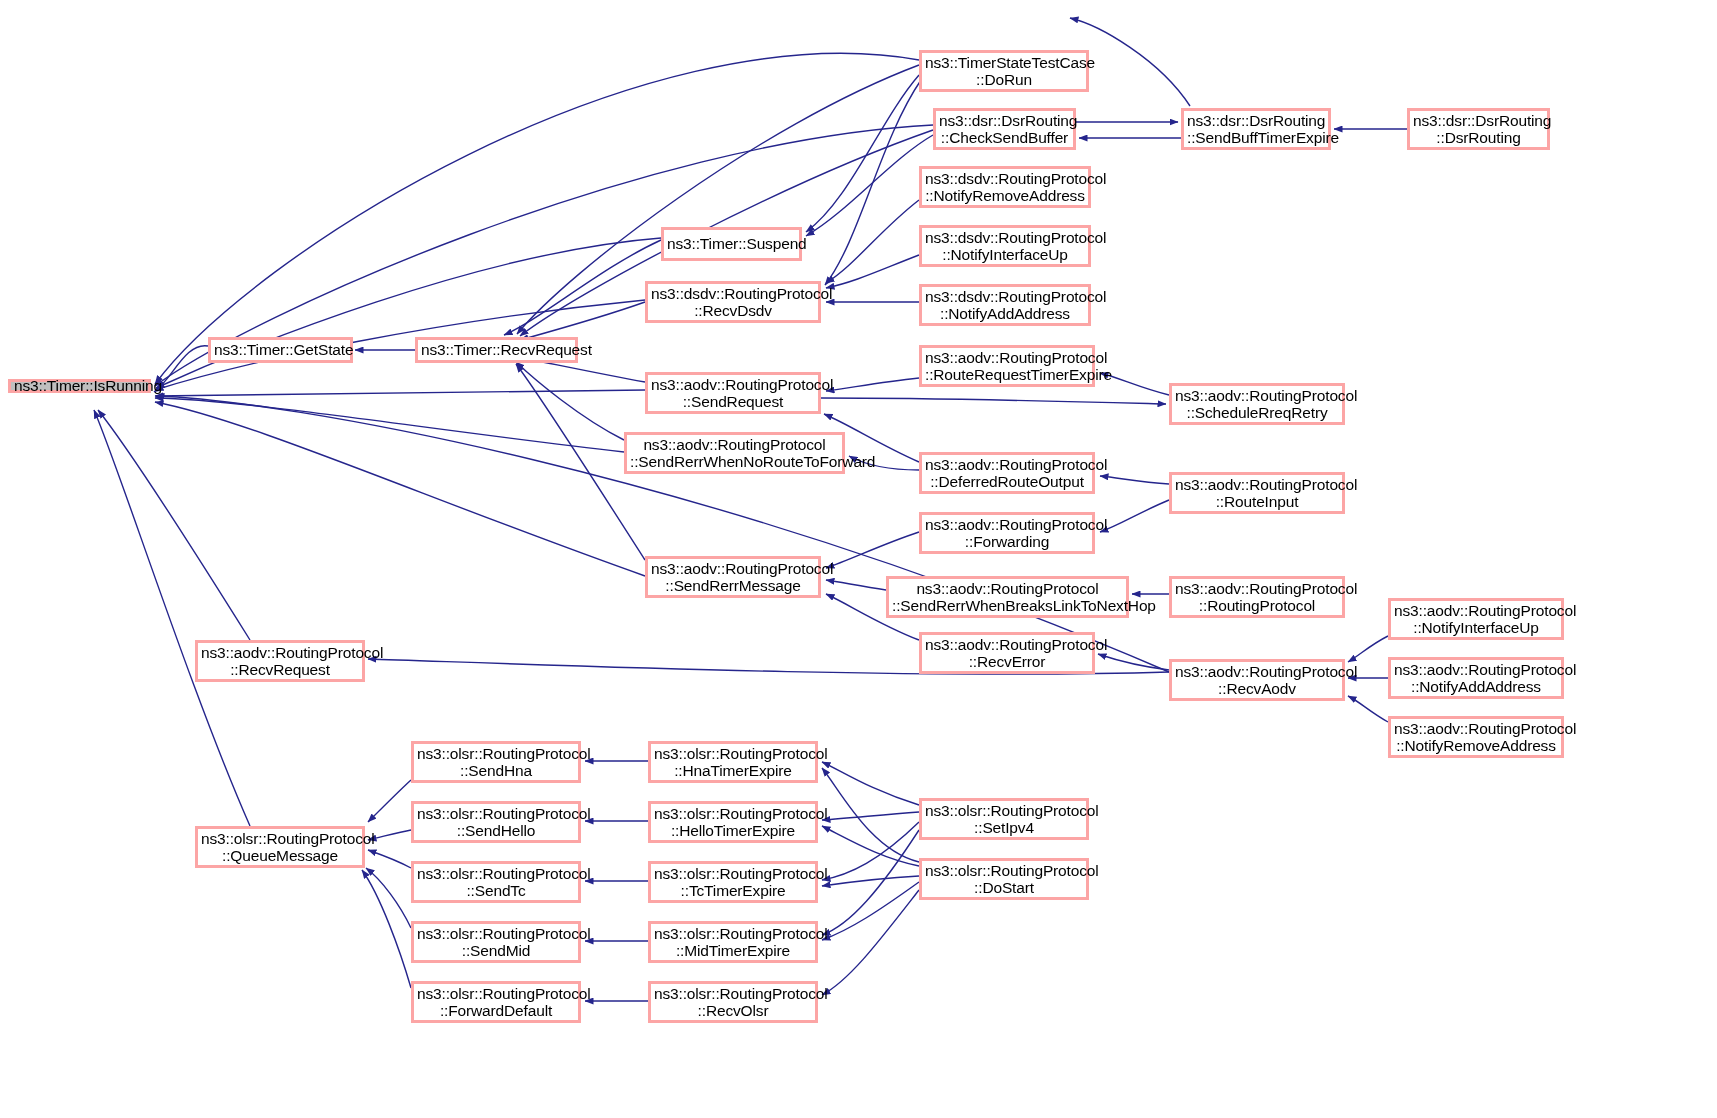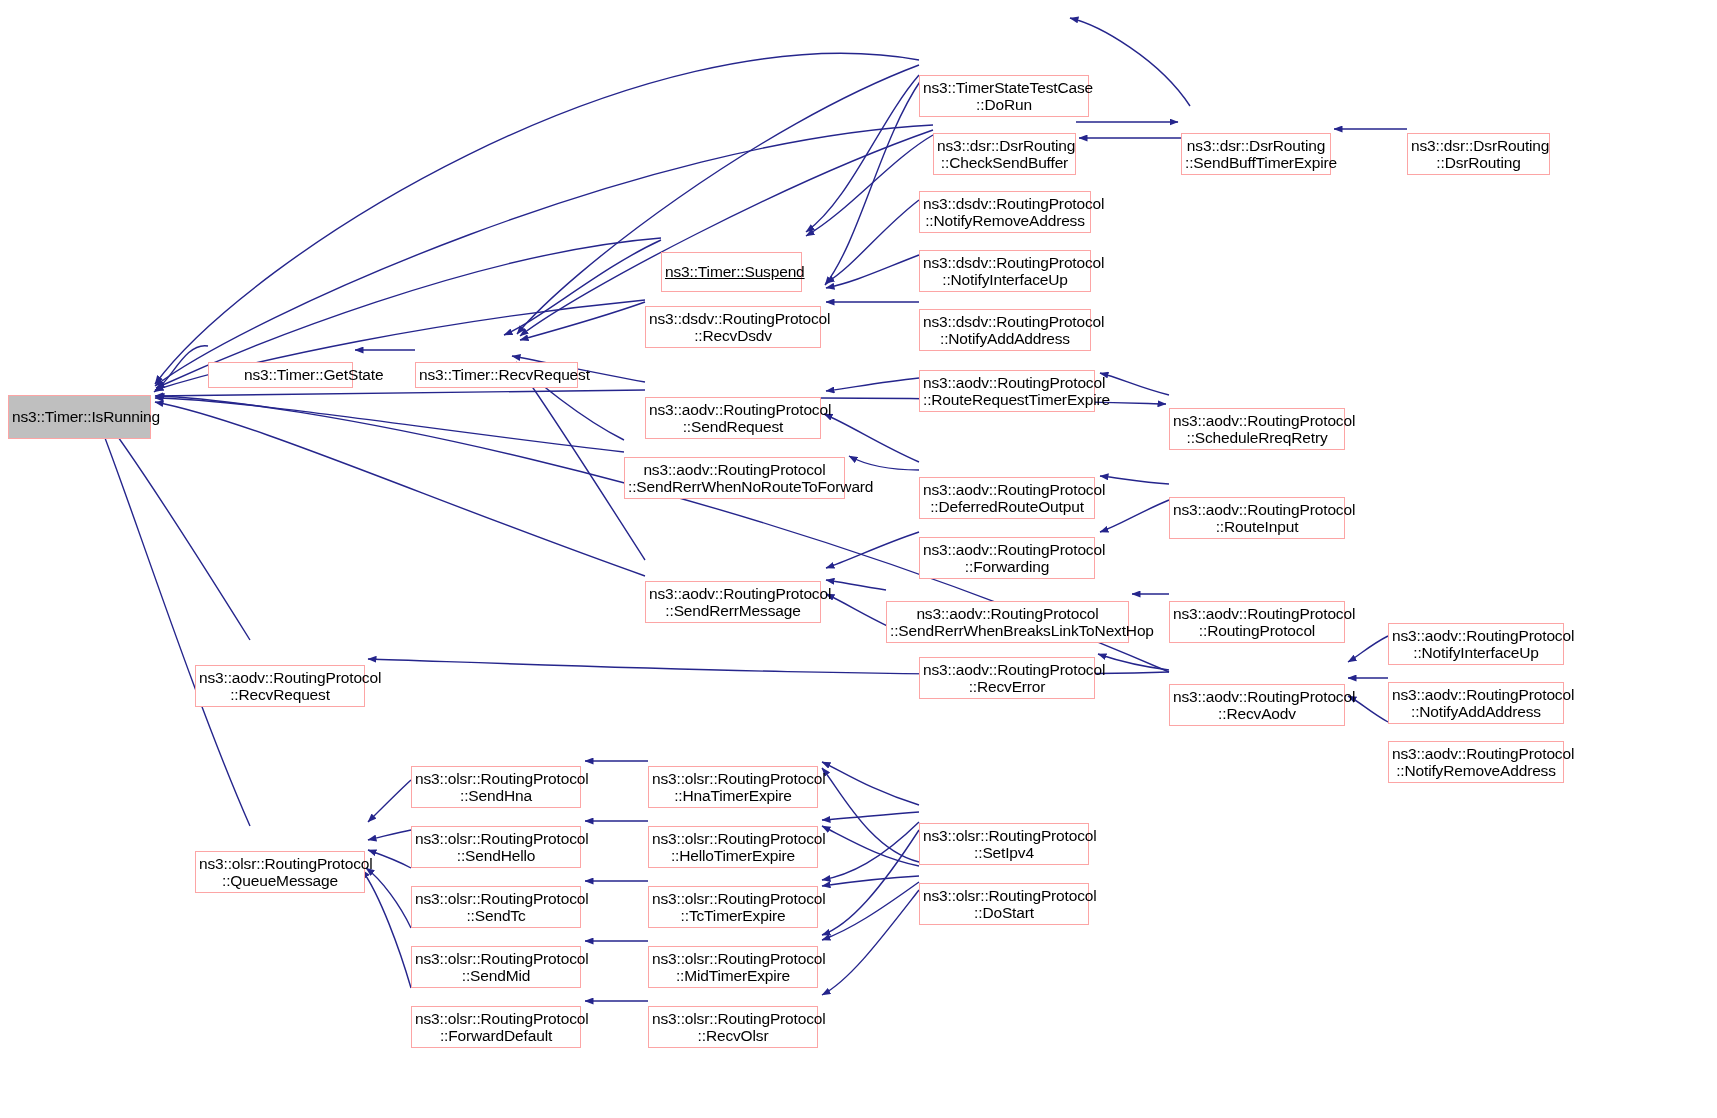--- a/index.html
+++ b/index.html
@@ -19,34 +19,33 @@
     position: absolute;
     left: 0;
     top: 0;
     width: 1717px;
     height: 1118px;
     pointer-events: none;
   }
   .node {
     position: absolute;
     box-sizing: border-box;
-    border: 1px solid #fca5a5;
+    border: 3px solid #fca5a5;
     background: #ffffff;
     color: #000000;
     display: flex;
     align-items: center;
     justify-content: center;
     text-align: center;
     font-size: 15.5px;
     line-height: 1.12;
     letter-spacing: -0.15px;
     white-space: pre-line;
     cursor: pointer;
     z-index: 2;
-    margin-top: 25px;
   }
   .node.highlight {
     background: #bfbfbf;
   }
   .node .nlabel {
     display: block;
     width: 100%;
     padding: 0 3px;
     box-sizing: border-box;
   }
@@ -122,24 +121,24 @@
         <path d="M919,876 C880,878 850,882 822,886" fill="none" stroke="#25258c" stroke-width="1.4" marker-end="url(#arrowhead)"></path>
         <path d="M919,882 C880,910 850,930 822,940" fill="none" stroke="#25258c" stroke-width="1.4" marker-end="url(#arrowhead)"></path>
         <path d="M919,890 C880,940 850,980 822,995" fill="none" stroke="#25258c" stroke-width="1.4" marker-end="url(#arrowhead)"></path>
         <path d="M1076,122 L1178,122" fill="none" stroke="#25258c" stroke-width="1.4" marker-end="url(#arrowhead)"></path>
         <path d="M1181,138 L1079,138" fill="none" stroke="#25258c" stroke-width="1.4" marker-end="url(#arrowhead)"></path>
         <path d="M1407,129 L1334,129" fill="none" stroke="#25258c" stroke-width="1.4" marker-end="url(#arrowhead)"></path>
         <path d="M1190,106 C1160,60 1100,25 1070,18" fill="none" stroke="#25258c" stroke-width="1.4" marker-end="url(#arrowhead)"></path>
       </g>
   </svg>
   <div id="node-layer">
-      <div class="node highlight" style="left: 8px; top: 370px; width: 143px; height: 44px;"><span class="nlabel">ns3::Timer::IsRunning</span></div>
-      <div class="node" style="left: 208px; top: 337px; width: 145px; height: 26px; padding-left: 32px;"><span class="nlabel">ns3::Timer::GetState</span></div>
+      <div class="node highlight" style="left: 8px; top: 379px; width: 143px; height: 14px;"><span class="nlabel">ns3::Timer::IsRunning</span></div>
+      <div class="node" style="left: 208px; top: 337px; width: 145px; height: 26px;"><span class="nlabel">ns3::Timer::GetState</span></div>
       <div class="node" style="left: 415px; top: 337px; width: 163px; height: 26px;"><span class="nlabel">ns3::Timer::RecvRequest</span></div>
-      <div class="node" style="left: 661px; top: 227px; width: 141px; height: 40px; text-decoration: underline;"><span class="nlabel">ns3::Timer::Suspend</span></div>
+      <div class="node" style="left: 661px; top: 227px; width: 141px; height: 34px;"><span class="nlabel">ns3::Timer::Suspend</span></div>
       <div class="node" style="left: 919px; top: 50px; width: 170px; height: 42px;"><span class="nlabel">ns3::TimerStateTestCase
 ::DoRun</span></div>
       <div class="node" style="left: 933px; top: 108px; width: 143px; height: 42px;"><span class="nlabel">ns3::dsr::DsrRouting
 ::CheckSendBuffer</span></div>
       <div class="node" style="left: 1181px; top: 108px; width: 150px; height: 42px;"><span class="nlabel">ns3::dsr::DsrRouting
 ::SendBuffTimerExpire</span></div>
       <div class="node" style="left: 1407px; top: 108px; width: 143px; height: 42px;"><span class="nlabel">ns3::dsr::DsrRouting
 ::DsrRouting</span></div>
       <div class="node" style="left: 919px; top: 166px; width: 172px; height: 42px;"><span class="nlabel">ns3::dsdv::RoutingProtocol
 ::NotifyRemoveAddress</span></div>

